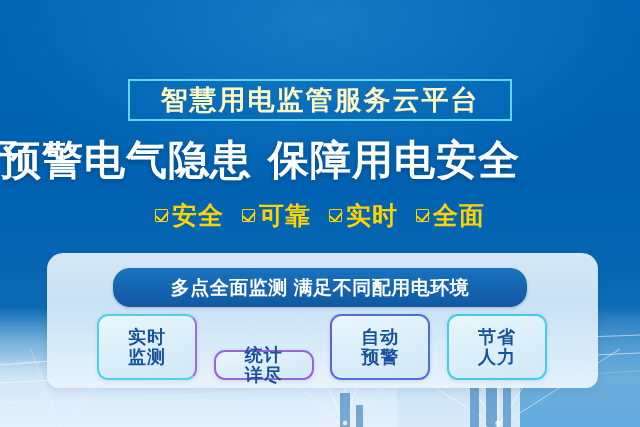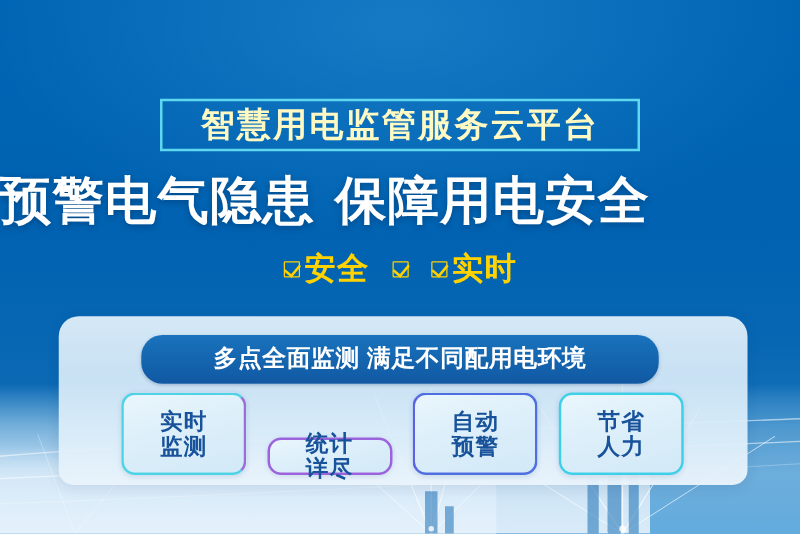--- a/index.html
+++ b/index.html
@@ -177,24 +177,29 @@
   <span>预警电气隐患</span><span class="gap"></span><span>保障用电安全</span>
 </div>
 
 <div id="features">
   <div class="feat">
     <span class="chk"></span>
     <span class="feat-label">安全</span>
   </div>
   <div class="feat">
     <span class="chk"></span>
+    <span class="feat-label">可靠</span>
   </div>
   <div class="feat">
     <span class="chk"></span>
     <span class="feat-label">实时</span>
+  </div>
+  <div class="feat">
+    <span class="chk"></span>
+    <span class="feat-label">全面</span>
   </div>
 </div>
 
 <div id="panel"></div>
 
 <div id="pill">
   <span class="t">多点全面监测 满足不同配用电环境</span>
 </div>
 
 <div id="cards">

